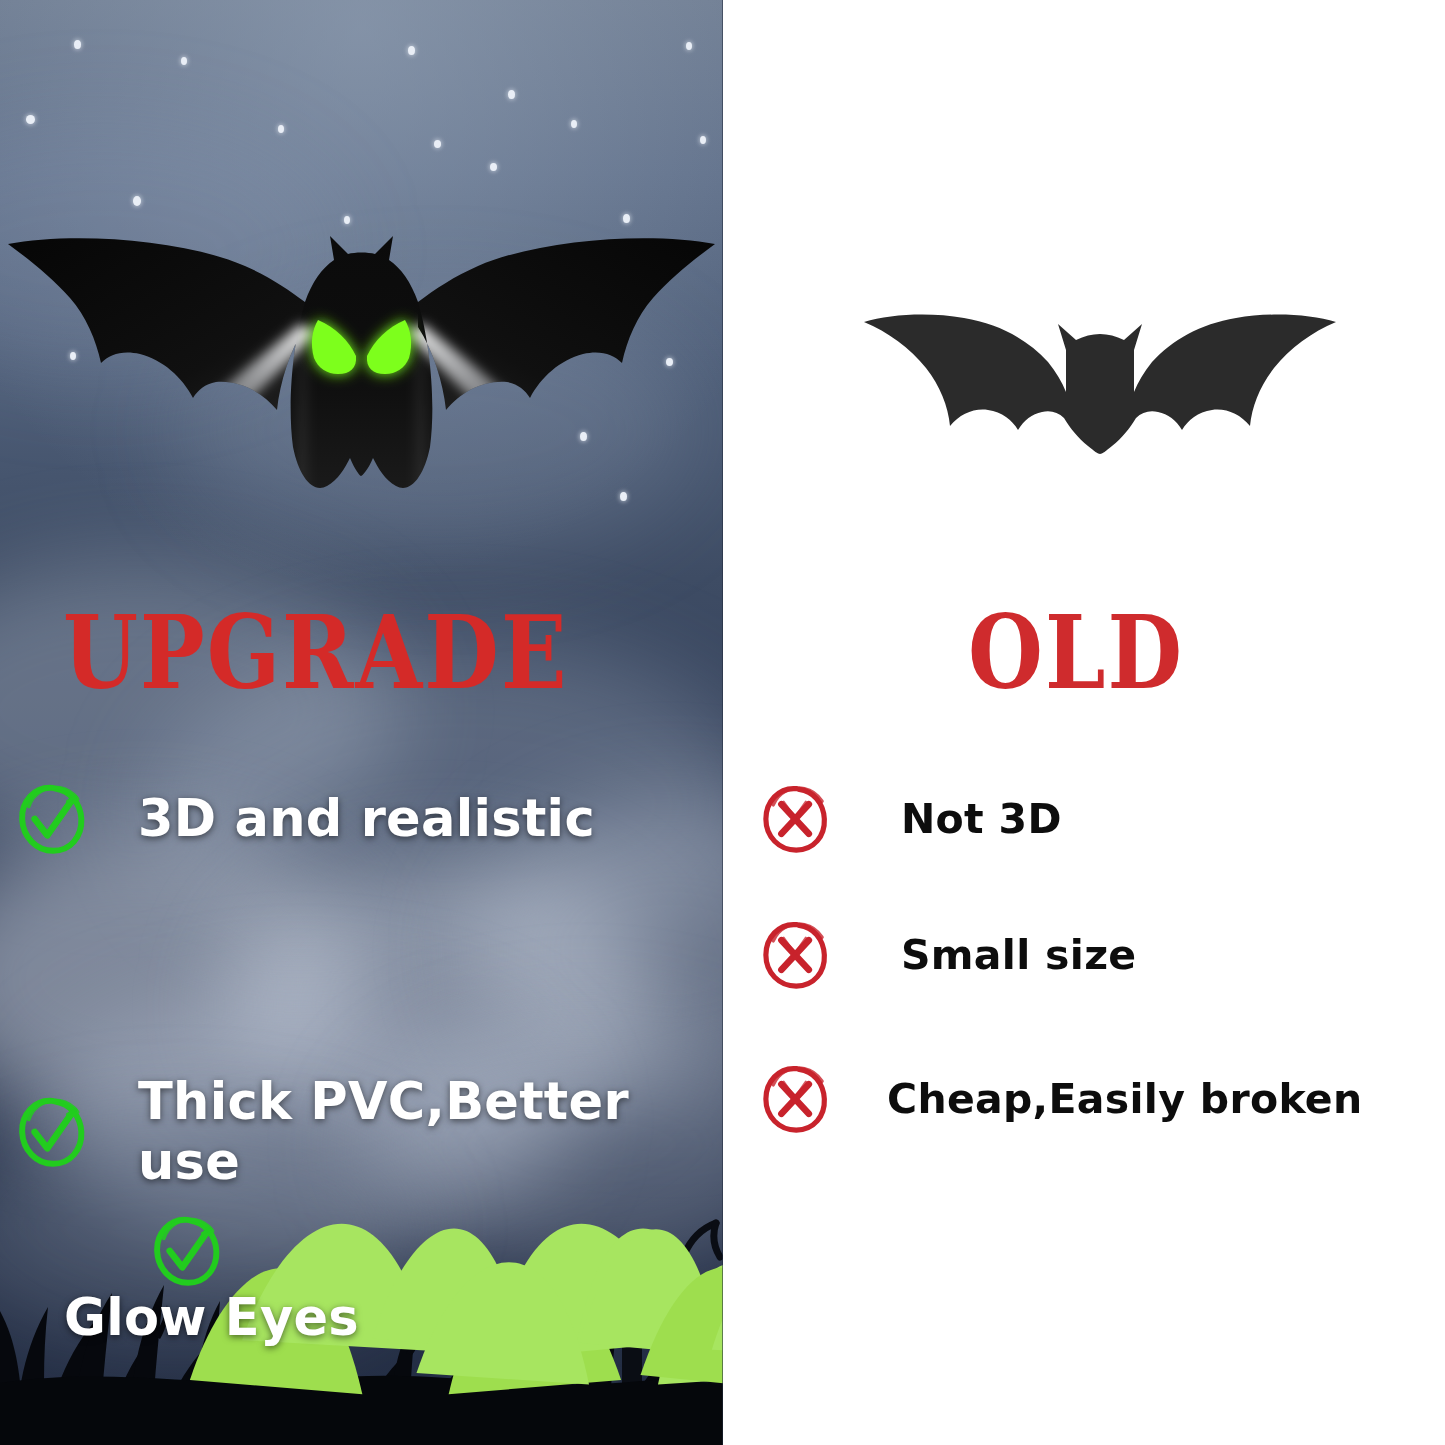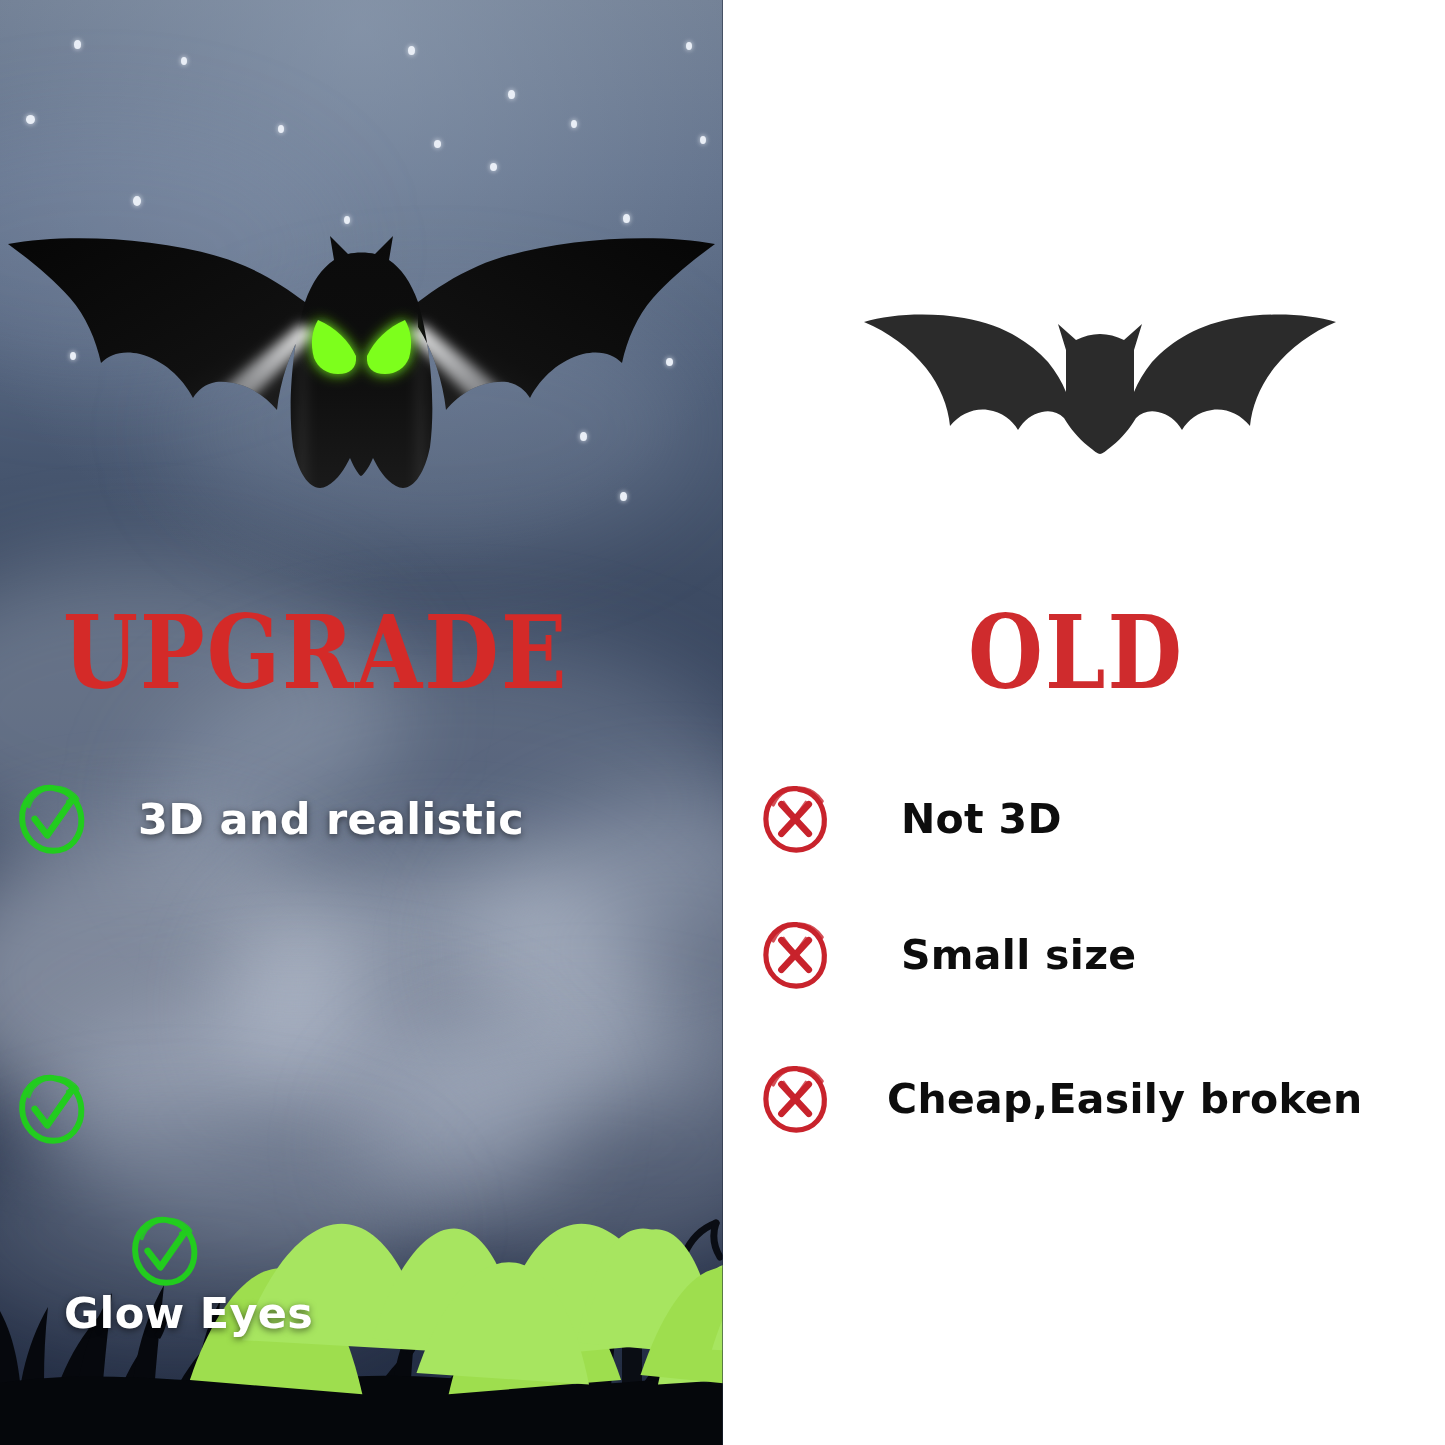--- a/index.html
+++ b/index.html
@@ -44,21 +44,21 @@
   }
 
   
   .feat{position:absolute;display:flex;align-items:center;}
   .feat .icon{flex:0 0 auto;width:74px;height:74px;position:relative;}
   .feat .icon svg{display:block;width:100%;height:100%;}
   .feat .txt{white-space:pre-line;}
 
   .left-txt{
     color:#ffffff;font-family:"DejaVu Sans",sans-serif;font-weight:700;
-    font-size:43px;line-height:1.18;letter-spacing:.3px;
+    font-size:51px;line-height:1.18;letter-spacing:.3px;
     text-shadow:0 2px 7px rgba(0,0,0,.55);
   }
   .right-txt{
     color:#0d0d0d;font-family:"DejaVu Sans",sans-serif;font-weight:700;
     font-size:41px;line-height:1.18;letter-spacing:.3px;
   }
 
   
   .ground{position:absolute;left:0;bottom:0;width:723px;height:230px;overflow:hidden;}
   .ground svg{position:absolute;left:0;bottom:0;width:723px;height:230px;display:block;}
@@ -228,20 +228,21 @@
     <div class="feat" style="left:14px;top:1072px;">
       <span class="icon">
         <svg viewBox="0 0 100 100">
           <path d="M52,8 C27,6 10,27 11,50 C12,74 30,93 53,93 C76,93 92,74 91,50
                    C90,29 76,12 56,9" fill="none" stroke="#22cc1e" stroke-width="8" stroke-linecap="round"></path>
           <path d="M20,33 C26,14 44,5 62,8 C72,10 80,15 86,23" fill="none" stroke="#22cc1e" stroke-width="5" stroke-linecap="round" opacity=".85"></path>
           <path d="M28,50 L45,72 L80,22" fill="none" stroke="#22cc1e" stroke-width="9" stroke-linecap="round" stroke-linejoin="round"></path>
           <path d="M72,26 L84,20" fill="none" stroke="#22cc1e" stroke-width="4" stroke-linecap="round" opacity=".8"></path>
         </svg>
       </span>
+      <span class="txt left-txt" style="margin-left:50px;">Thick PVC,Better use</span>
     </div>
 
     <div class="feat" style="left:14px;top:1214px;z-index:6;flex-direction:column;">
       <span class="icon">
         <svg viewBox="0 0 100 100">
           <path d="M52,8 C27,6 10,27 11,50 C12,74 30,93 53,93 C76,93 92,74 91,50
                    C90,29 76,12 56,9" fill="none" stroke="#22cc1e" stroke-width="8" stroke-linecap="round"></path>
           <path d="M20,33 C26,14 44,5 62,8 C72,10 80,15 86,23" fill="none" stroke="#22cc1e" stroke-width="5" stroke-linecap="round" opacity=".85"></path>
           <path d="M28,50 L45,72 L80,22" fill="none" stroke="#22cc1e" stroke-width="9" stroke-linecap="round" stroke-linejoin="round"></path>
           <path d="M72,26 L84,20" fill="none" stroke="#22cc1e" stroke-width="4" stroke-linecap="round" opacity=".8"></path>

